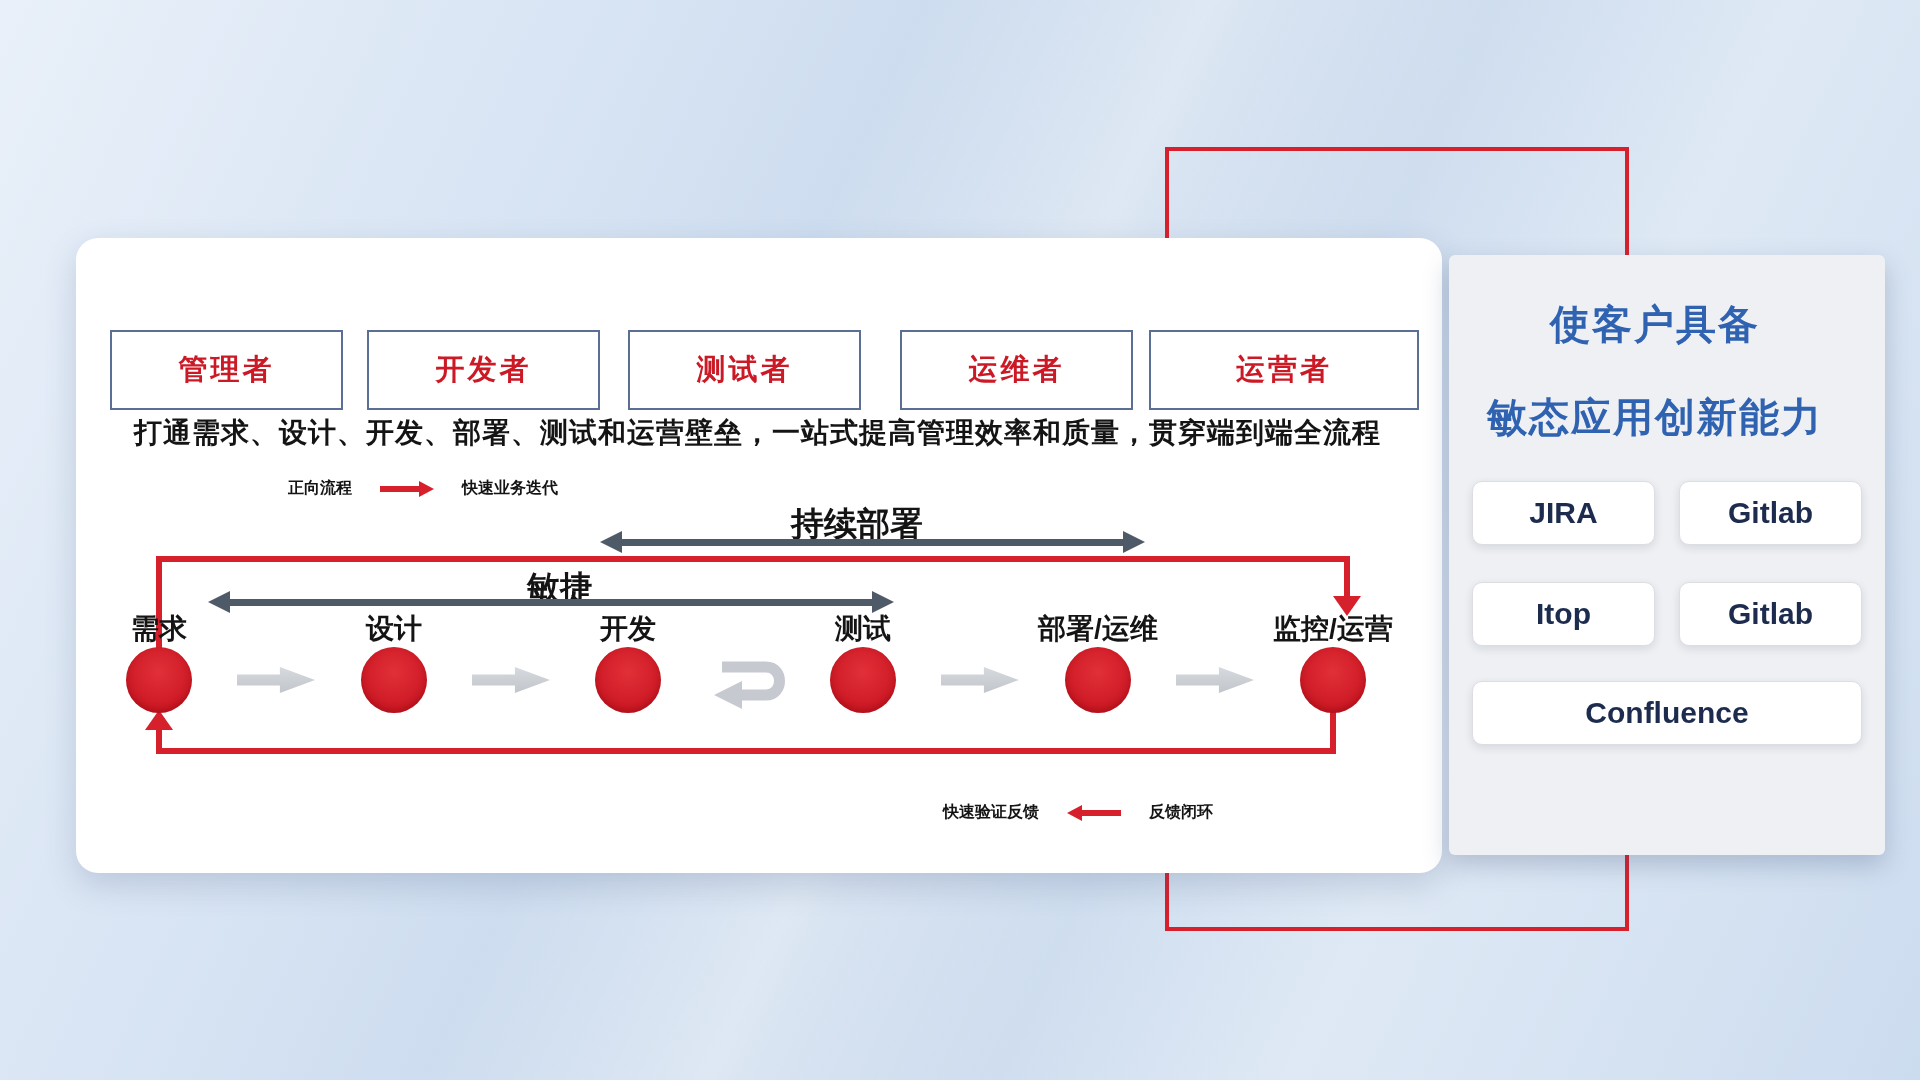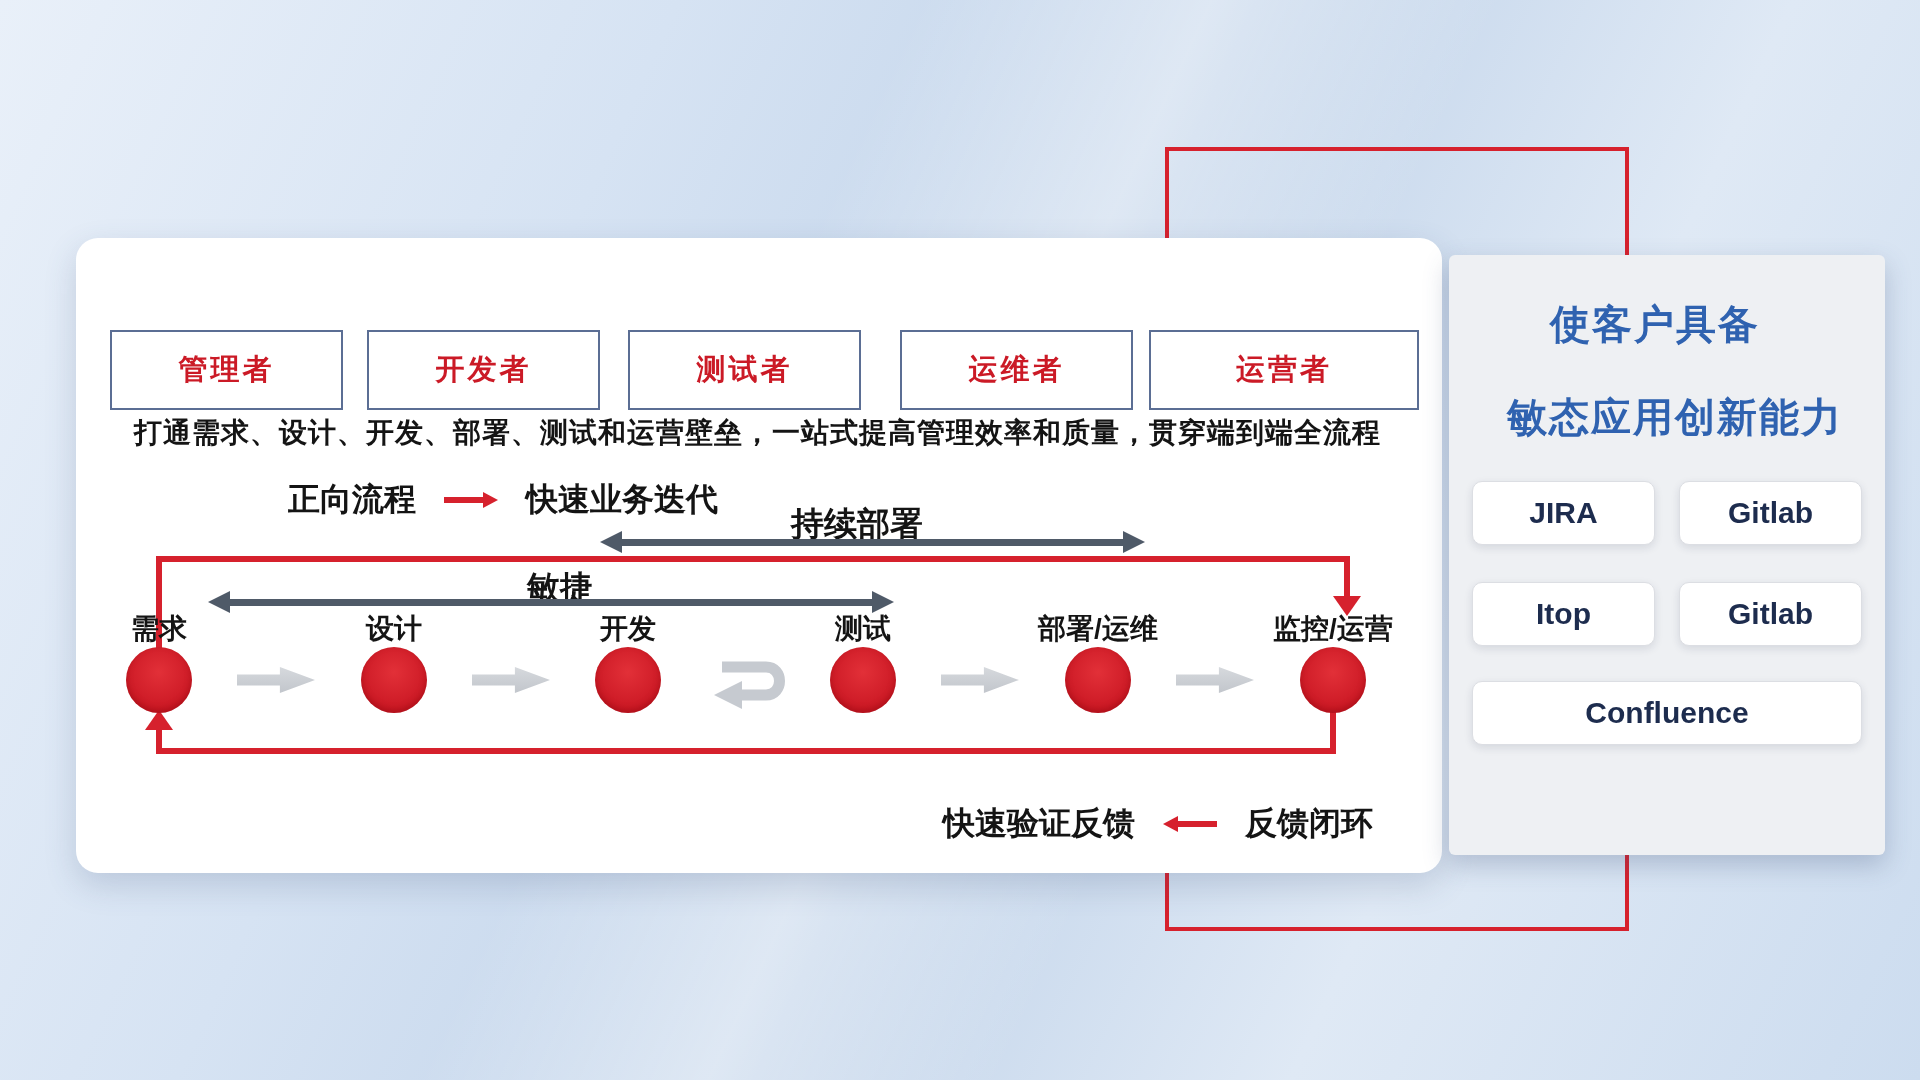--- a/index.html
+++ b/index.html
@@ -26,21 +26,21 @@
     border:2px solid #5b6e94; box-sizing:border-box;
     display:flex; align-items:center; justify-content:center;
     color:#cb1a26; font-size:29px; font-weight:bold; letter-spacing:3px;margin-top:24px;
   }
   .headline {
     position:absolute; left:134px; top:414px; font-size:28px; font-weight:bold;
     color:#141414; letter-spacing:1px; white-space:nowrap;
   }
   .legend-row {
     position:absolute; display:flex; align-items:center; gap:28px;
-    font-weight:bold; color:#141414; font-size:32px; white-space:nowrap;
+    font-weight:bold; color:#141414; font-size:16px; white-space:nowrap;
   }
   #legend-forward { left:288px; top:478px; }
   #legend-feedback { left:943px; top:802px; }
   .mini-arrow { position:relative; width:54px; height:16px; }
   .mini-arrow .bar { position:absolute; top:5px; height:6px; background:#d6212d; }
   .mini-arrow.right .bar { left:0; right:13px; }
   .mini-arrow.right .tip {
     position:absolute; right:0; top:0; width:0; height:0;
     border-top:8px solid transparent; border-bottom:8px solid transparent;
     border-left:15px solid #d6212d;
@@ -97,21 +97,21 @@
   .side-panel {
     position:absolute; left:1449px; top:255px; width:436px; height:600px;
     background:#eef0f3; border-radius:6px;
     box-shadow:0 10px 26px rgba(60,80,120,.28);
   }
   .side-title {
     position:absolute; left:1449px; width:412px; text-align:center;
     color:#2f62b0; font-weight:bold; font-size:40px; letter-spacing:2px; white-space:nowrap;
   }
   #side-title-1 { top:297px; }
-  #side-title-2 { top:390px;padding-left:20px; }
+  #side-title-2 { top:390px; }
   .tool-btn {
     position:absolute; height:64px; background:#ffffff;
     border:1px solid #dcdee3; border-radius:10px; box-sizing:border-box;
     box-shadow:0 3px 8px rgba(30,40,70,.12);
     display:flex; align-items:center; justify-content:center;
     font-size:30px; font-weight:bold; color:#1d2c4e;
   }
   #tool-jira       { left:1472px; top:481px; width:183px; }
   #tool-gitlab     { left:1679px; top:481px; width:183px; }
   #tool-itop       { left:1472px; top:582px; width:183px; }

